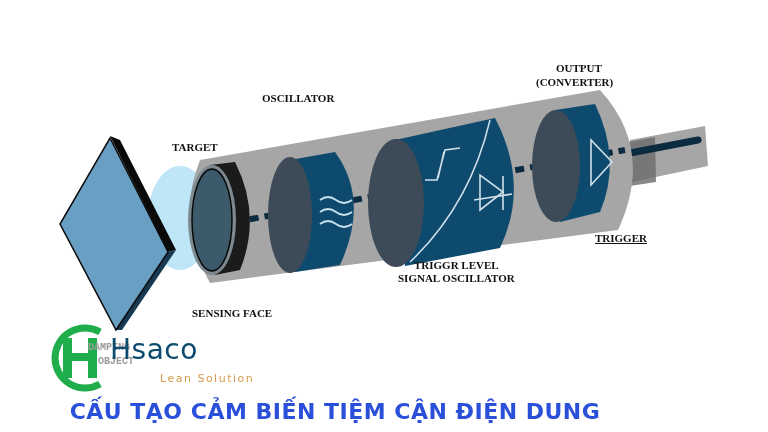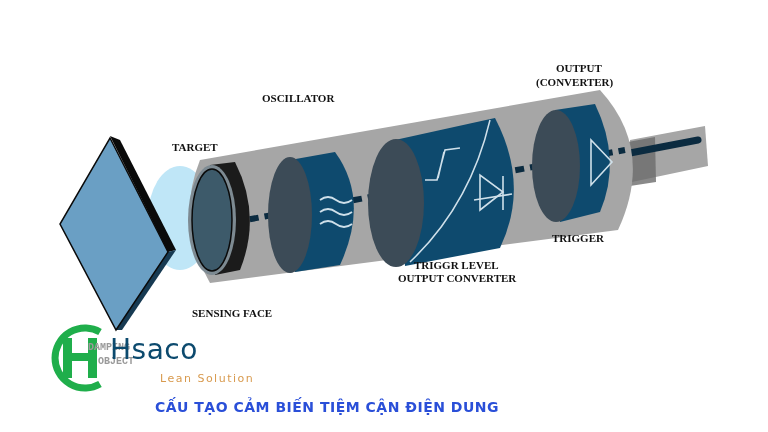--- a/index.html
+++ b/index.html
@@ -2,21 +2,21 @@
 <html><head>
   <meta charset="utf-8">
   <style>
     html, body { margin:0; padding:0; background:#ffffff; }
     body { width:768px; height:432px; position:relative; overflow:hidden; font-family:"Liberation Serif", serif; }
     .stage { position:absolute; left:0; top:0; width:768px; height:432px; }
     .lbl { position:absolute; font-family:"Liberation Serif", serif; font-weight:bold; font-size:11px; color:#111; text-align:left; line-height:13px; white-space:nowrap; }
     .faded { position:absolute; font-family:Liberation Mono, monospace; font-weight:bold; font-size:10px; color:#9a9a9a; line-height:12px; white-space:nowrap; }
     .logo-text { position:absolute; left:110px; top:333px; font-family:"DejaVu Sans", sans-serif; font-size:28px; color:#0c4a6e; letter-spacing:0.5px; }
     .logo-sub { position:absolute; left:124px; top:372px; font-family:"DejaVu Sans", sans-serif; font-size:11px; color:#d89a4e; letter-spacing:1.5px;margin-left:36px; }
-    .title { position:absolute; left:0; width:654px; top:399px; text-align:center; font-family:"DejaVu Sans", sans-serif; font-weight:bold; font-size:14px; color:#2a4fd8; letter-spacing:0.5px; }
+    .title { position:absolute; left:8px; width:654px; top:399px; text-align:center; font-family:"DejaVu Sans", sans-serif; font-weight:bold; font-size:22px; color:#2a4fd8; letter-spacing:0.5px; }
   </style>
 </head>
 <body>
 
 <div class="stage">
   <svg width="768" height="432" viewBox="0 0 768 432">
 
     <ellipse cx="180" cy="218" rx="32" ry="52" fill="#bfe6f7"></ellipse>
 
     <polygon points="630,140 705,126 708,166 632,182" fill="#a6a6a6"></polygon>
@@ -62,23 +62,23 @@
       <rect x="63" y="338" width="9" height="40" fill="#1fae4b"></rect>
       <rect x="88" y="338" width="9" height="40" fill="#1fae4b"></rect>
       <rect x="63" y="353" width="34" height="8" fill="#1fae4b"></rect>
     </g>
   </svg>
 
   <div class="lbl" style="left:140px; top:141px;margin-left:32px;">TARGET</div>
   <div class="lbl" style="left:262px; top:92px;">OSCILLATOR</div>
   <div class="lbl" style="left:556px; top:62px;">OUTPUT</div>
   <div class="lbl" style="left:536px; top:76px;">(CONVERTER)</div>
-  <div class="lbl" style="left:552px; top:232px;">TRIGGER</div>
+  <div class="lbl" style="left:595px; top:232px;text-decoration:underline;">TRIGGER</div>
   <div class="lbl" style="left:414px; top:259px;">TRIGGR LEVEL</div>
-  <div class="lbl" style="left:398px; top:272px;">OUTPUT CONVERTER</div>
+  <div class="lbl" style="left:398px; top:272px;">SIGNAL OSCILLATOR</div>
   <div class="lbl" style="left:192px; top:307px;">SENSING FACE</div>
   <div class="faded" style="left:88px; top:342px;">DAMPING</div>
   <div class="faded" style="left:98px; top:356px;">OBJECT</div>
 
   <div class="logo-text">Hsaco</div>
   <div class="logo-sub">Lean Solution</div>
 
   <div class="title">CẤU TẠO CẢM BIẾN TIỆM CẬN ĐIỆN DUNG</div>
 </div>
 

